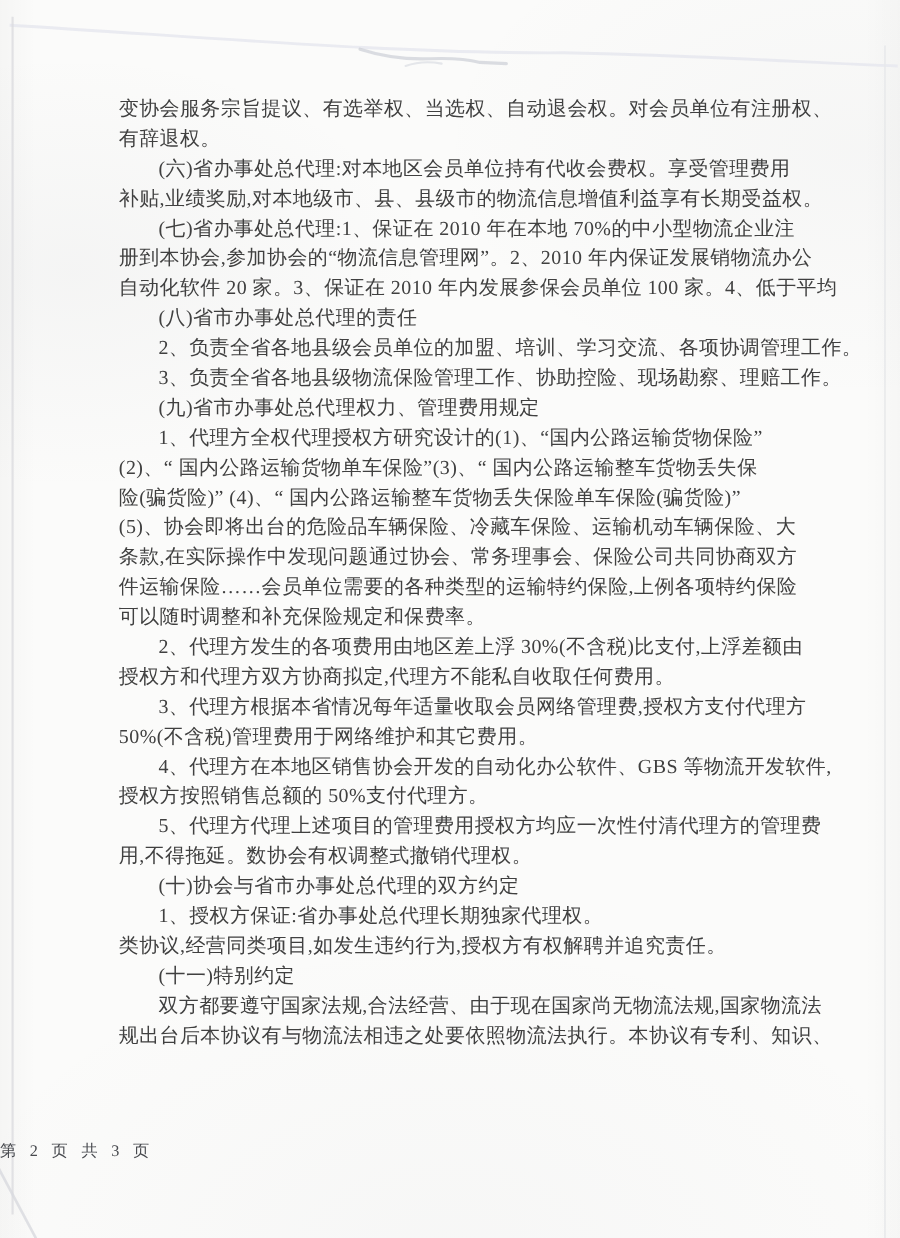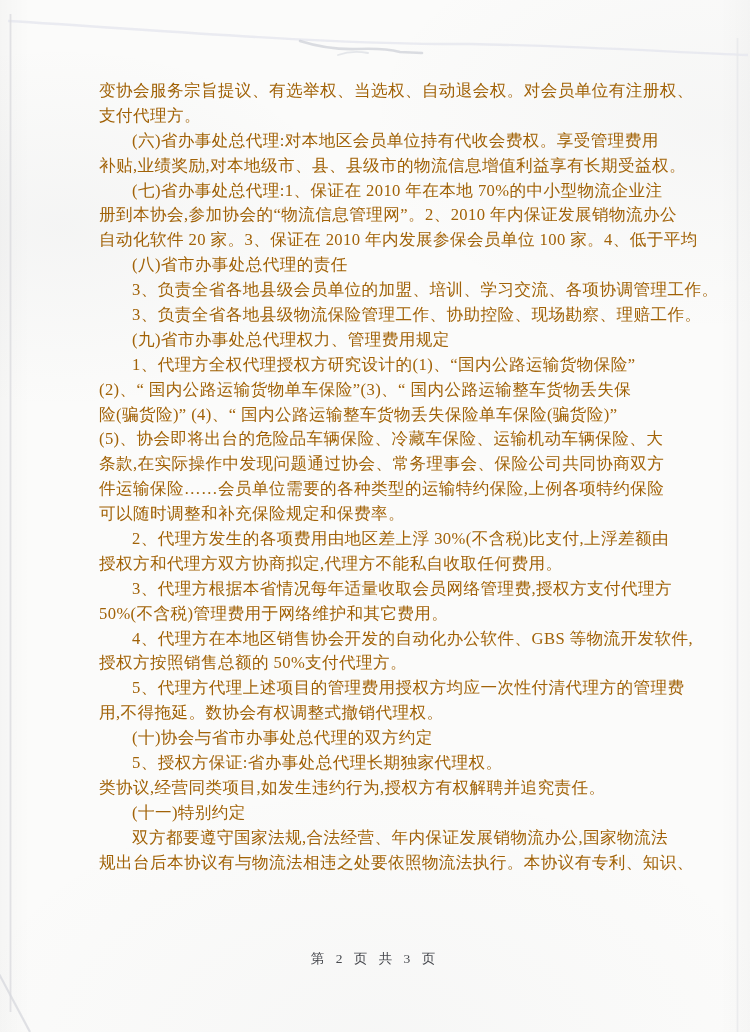--- a/index.html
+++ b/index.html
@@ -23,34 +23,33 @@
       radial-gradient(ellipse 500px 300px at 95% 12%, rgba(120,125,135,0.04), rgba(0,0,0,0) 70%),
       radial-gradient(ellipse 600px 380px at 50% 102%, rgba(120,125,135,0.035), rgba(0,0,0,0) 72%),
       linear-gradient(90deg, rgba(0,0,0,0.025) 0%, rgba(0,0,0,0) 4%, rgba(0,0,0,0) 96%, rgba(0,0,0,0.02) 100%);
     pointer-events: none;
   }
   .doc-body {
     position: absolute;
     left: 99px;
     top: 79px;
     width: 566px;
-    color: #a16207;
+    color: #404040;
     font-size: 16.6px;
     line-height: 24.9px;
     letter-spacing: 0.4px;
     white-space: nowrap;
   }
   .ln { height: 24.9px; }
   .ln.ind { padding-left: 33px; }
   .page-footer {
     position: absolute;
     left: 0;
     top: 950px;
     width: 750px;
-    text-align: center;
     font-size: 13.5px;
     letter-spacing: 4px;
     color: #47494e;
   }
   .artifacts {
     position: absolute;
     inset: 0;
     pointer-events: none;
   }
 </style>
@@ -63,46 +62,46 @@
   <path d="M8,21 C160,30 330,45 470,44 C580,46 670,52 748,55" fill="none" stroke="#e6e8ee" stroke-width="2.4" opacity="0.85"></path>
   <path d="M300,41 q28,9 58,8 q26,-1 42,3 l22,1" fill="none" stroke="#c4c8d1" stroke-width="2.6" opacity="0.6" stroke-linecap="round"></path>
   <path d="M338,55 q14,-5 30,-2" fill="none" stroke="#cdd1d9" stroke-width="1.8" opacity="0.5" stroke-linecap="round"></path>
   <path d="M10.5,14 L10.5,1012" fill="none" stroke="#d9dadd" stroke-width="1.8" opacity="0.75"></path>
   <path d="M737.5,38 L737.5,1032" fill="none" stroke="#e7e8eb" stroke-width="1.6" opacity="0.8"></path>
   <path d="M-2,972 L30,1032" fill="none" stroke="#d8dade" stroke-width="2.2" opacity="0.8"></path>
 </svg>
 
 <div class="doc-body">
   <div class="ln">变协会服务宗旨提议、有选举权、当选权、自动退会权。对会员单位有注册权、</div>
-  <div class="ln">支付代理方。</div>
+  <div class="ln">有辞退权。</div>
   <div class="ln ind">(六)省办事处总代理:对本地区会员单位持有代收会费权。享受管理费用</div>
   <div class="ln">补贴,业绩奖励,对本地级市、县、县级市的物流信息增值利益享有长期受益权。</div>
   <div class="ln ind">(七)省办事处总代理:1、保证在 2010 年在本地 70%的中小型物流企业注</div>
   <div class="ln">册到本协会,参加协会的“物流信息管理网”。2、2010 年内保证发展销物流办公</div>
   <div class="ln">自动化软件 20 家。3、保证在 2010 年内发展参保会员单位 100 家。4、低于平均</div>
   <div class="ln ind">(八)省市办事处总代理的责任</div>
-  <div class="ln ind">3、负责全省各地县级会员单位的加盟、培训、学习交流、各项协调管理工作。</div>
+  <div class="ln ind">2、负责全省各地县级会员单位的加盟、培训、学习交流、各项协调管理工作。</div>
   <div class="ln ind">3、负责全省各地县级物流保险管理工作、协助控险、现场勘察、理赔工作。</div>
   <div class="ln ind">(九)省市办事处总代理权力、管理费用规定</div>
   <div class="ln ind">1、代理方全权代理授权方研究设计的(1)、“国内公路运输货物保险”</div>
   <div class="ln">(2)、“ 国内公路运输货物单车保险”(3)、“ 国内公路运输整车货物丢失保</div>
   <div class="ln">险(骗货险)” (4)、“ 国内公路运输整车货物丢失保险单车保险(骗货险)”</div>
   <div class="ln">(5)、协会即将出台的危险品车辆保险、冷藏车保险、运输机动车辆保险、大</div>
   <div class="ln">条款,在实际操作中发现问题通过协会、常务理事会、保险公司共同协商双方</div>
   <div class="ln">件运输保险……会员单位需要的各种类型的运输特约保险,上例各项特约保险</div>
   <div class="ln">可以随时调整和补充保险规定和保费率。</div>
   <div class="ln ind">2、代理方发生的各项费用由地区差上浮 30%(不含税)比支付,上浮差额由</div>
   <div class="ln">授权方和代理方双方协商拟定,代理方不能私自收取任何费用。</div>
   <div class="ln ind">3、代理方根据本省情况每年适量收取会员网络管理费,授权方支付代理方</div>
   <div class="ln">50%(不含税)管理费用于网络维护和其它费用。</div>
   <div class="ln ind">4、代理方在本地区销售协会开发的自动化办公软件、GBS 等物流开发软件,</div>
   <div class="ln">授权方按照销售总额的 50%支付代理方。</div>
   <div class="ln ind">5、代理方代理上述项目的管理费用授权方均应一次性付清代理方的管理费</div>
   <div class="ln">用,不得拖延。数协会有权调整式撤销代理权。</div>
   <div class="ln ind">(十)协会与省市办事处总代理的双方约定</div>
-  <div class="ln ind">5、授权方保证:省办事处总代理长期独家代理权。</div>
+  <div class="ln ind">1、授权方保证:省办事处总代理长期独家代理权。</div>
   <div class="ln">类协议,经营同类项目,如发生违约行为,授权方有权解聘并追究责任。</div>
   <div class="ln ind">(十一)特别约定</div>
-  <div class="ln ind">双方都要遵守国家法规,合法经营、年内保证发展销物流办公,国家物流法</div>
+  <div class="ln ind">双方都要遵守国家法规,合法经营、由于现在国家尚无物流法规,国家物流法</div>
   <div class="ln">规出台后本协议有与物流法相违之处要依照物流法执行。本协议有专利、知识、</div>
 </div>
 
 <div class="page-footer">第 2 页 共 3 页</div>
 
 </body></html>

